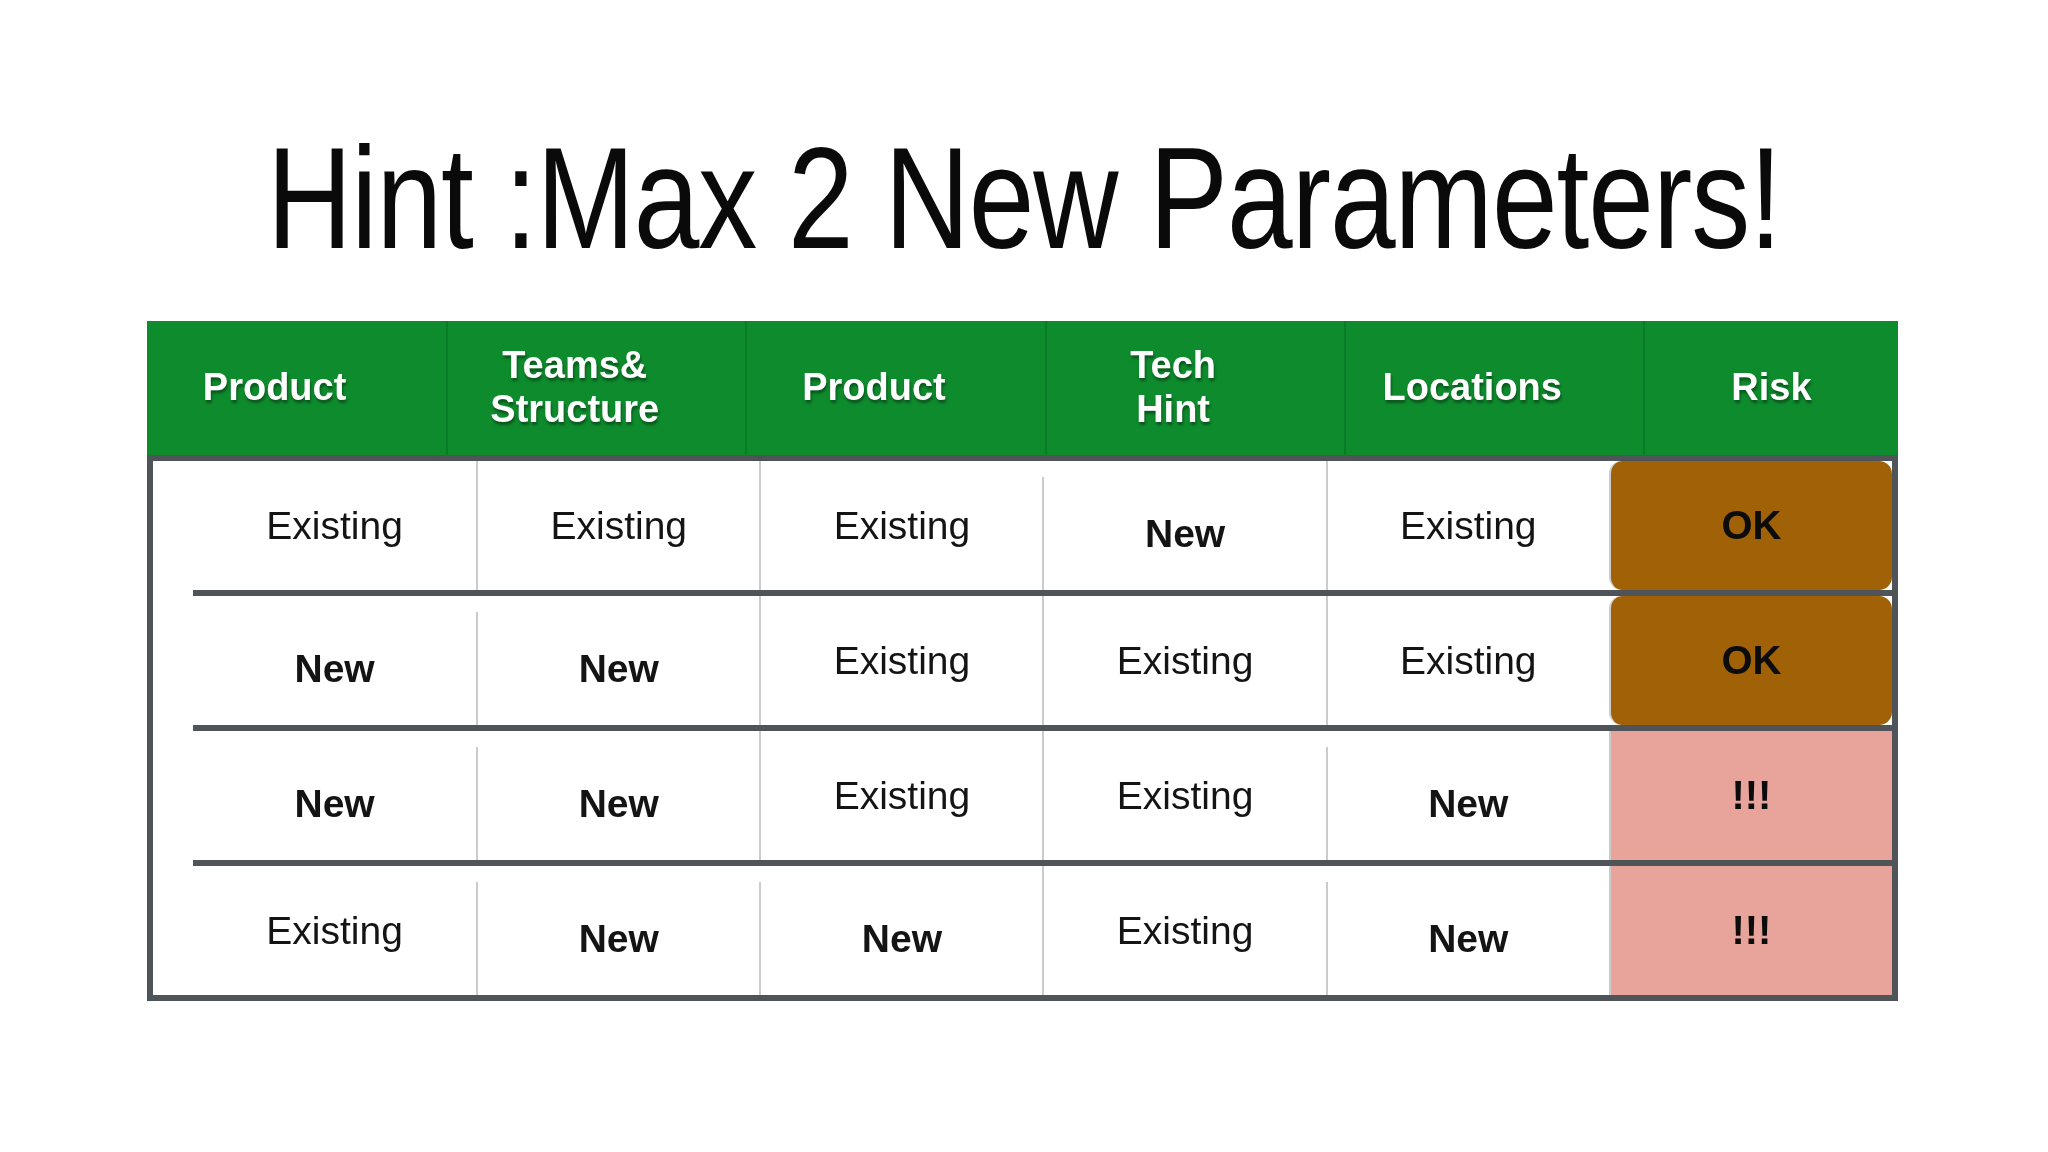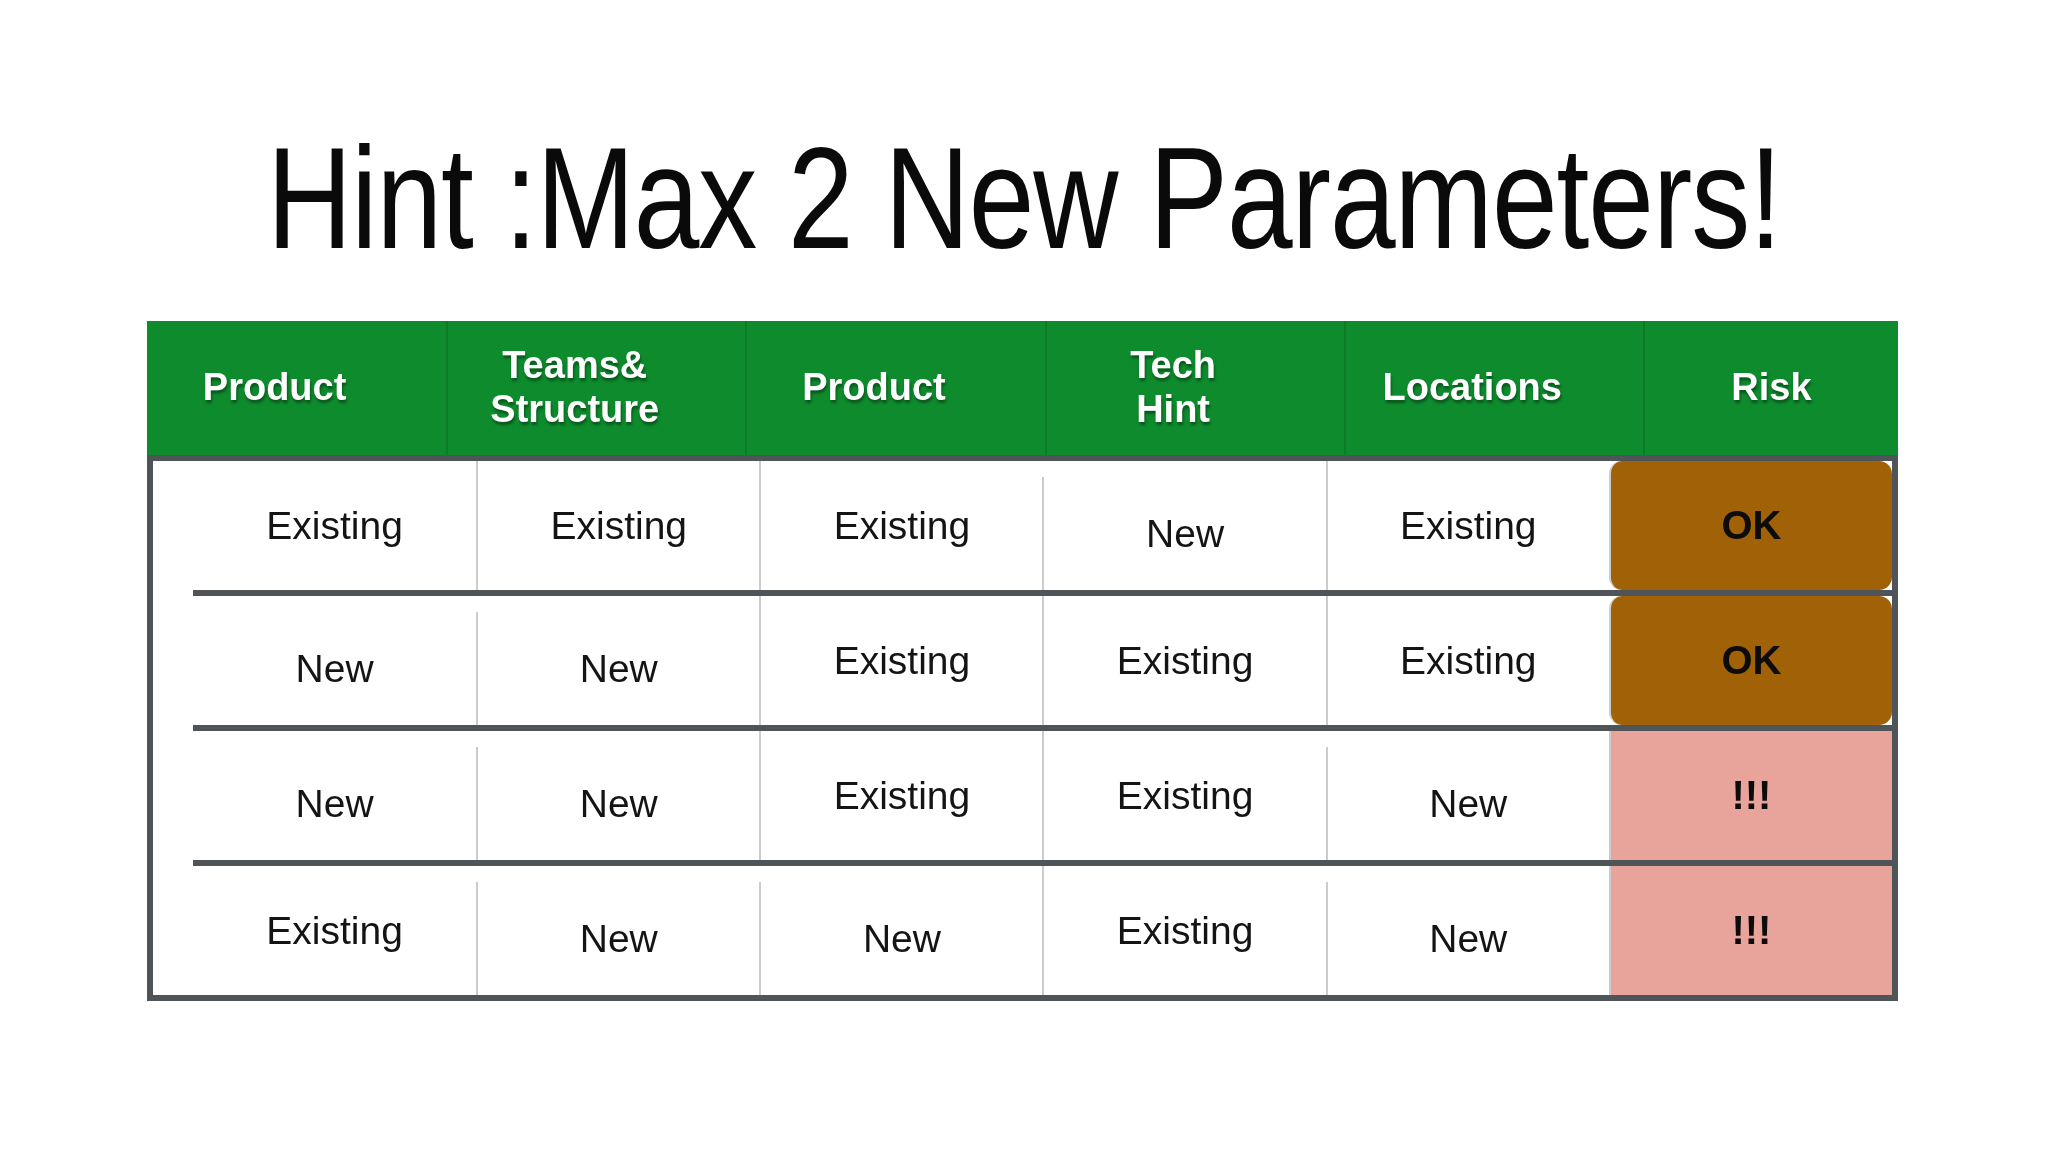--- a/index.html
+++ b/index.html
@@ -74,21 +74,21 @@
   .cell {
     display: flex;
     align-items: center;
     justify-content: center;
     font-size: 39px;
     color: #141414;
     border-left: 2px solid #cccccc;
     background: #ffffff;
   }
   .cell:first-child { border-left: none; }
-  .cell[data-emphasis="bold"] { font-weight: normal; margin-top: 16px; }
+  .cell[data-emphasis="bold"] { font-weight: bold; margin-top: 16px; }
 
   .risk-cell {
     font-weight: bold;
     font-size: 40px;
     color: #0c0c0c;
   }
   .risk-cell[data-status="ok"]    { background: #a16207; border-radius: 13px; }
   .risk-cell[data-status="alert"] { background: #E8A49A; }
 </style>
 </head>

